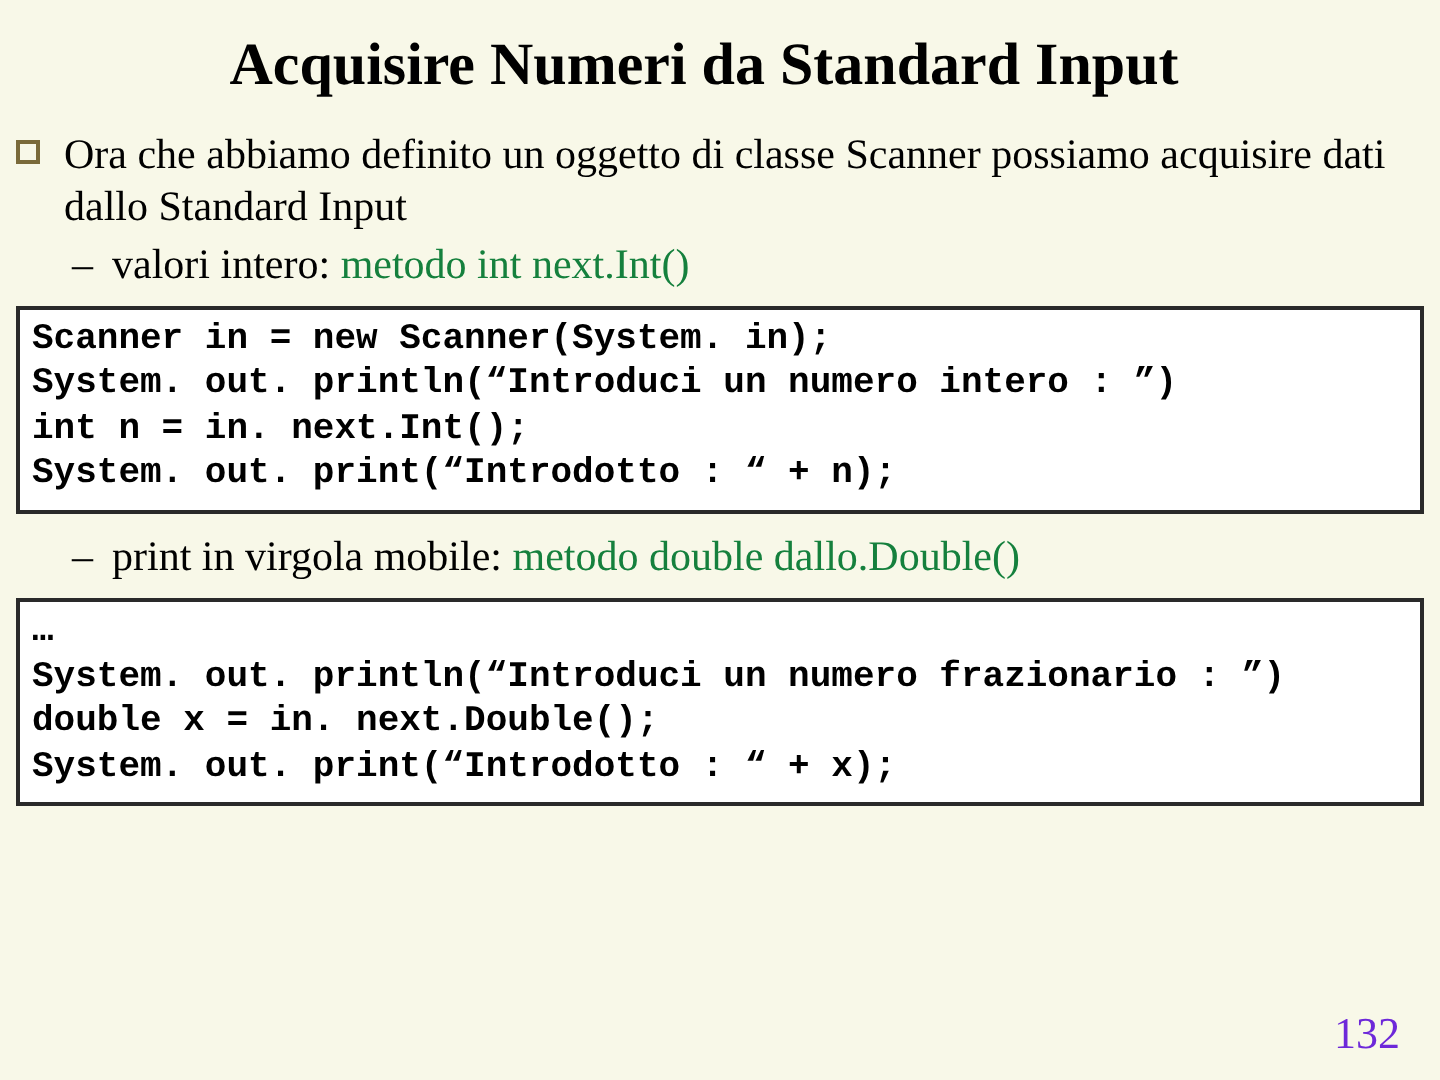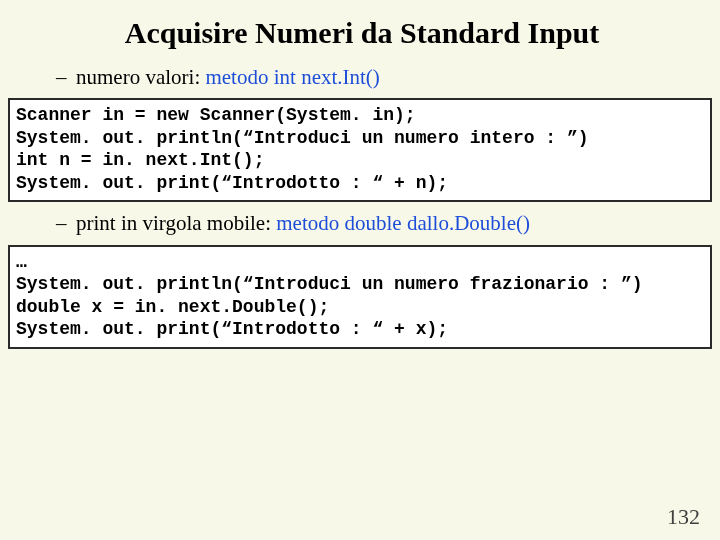--- a/index.html
+++ b/index.html
@@ -7,21 +7,21 @@
     padding: 0;
     width: 720px;
     height: 540px;
     background: #f8f8e8;
     font-family: "Times New Roman", Times, serif;
     color: #000;
     position: relative;
     box-sizing: border-box;
   }
   .slide {
-    padding: 12px 20px 0 24px;
+    padding: 12px 20px 0 4px;
   }
   .title {
     font-size: 30px;
     font-weight: bold;
     text-align: center;
     margin: 4px 0 14px 0;
   }
   .bullets {
     font-size: 21px;
     line-height: 1.25;
@@ -45,50 +45,54 @@
     position: relative;
     padding-left: 52px;
     margin-bottom: 2px;
   }
   .b2::before {
     content: "–";
     position: absolute;
     left: 32px;
     top: 0;
   }
-  .maroon { color: #1d4ed8; }
+  .maroon { color: #15803d; }
   .codebox {
     margin: 8px 8px 8px 8px;
     border: 2px solid #2a2a2a;
     background: #fff;
     padding: 4px 0 6px 6px;
     font-family: "Courier New", Courier, monospace;
     font-size: 18px;
     font-weight: bold;
     line-height: 1.25;
     white-space: pre;
     overflow: hidden;
   }
   .pagenum {
     position: absolute;
     right: 20px;
     bottom: 10px;
     font-size: 22px;
-    color: #404040;
+    color: #6d28d9;
   }
 </style>
 </head>
 <body>
 
 <div class="slide">
   <div class="title">Acquisire Numeri da Standard Input</div>
 
   <div class="bullets">
+    <div class="b1">
+      <span class="sq"></span>
+      <span>Ora che abbiamo definito un oggetto di classe Scanner possiamo acquisire dati dallo Standard Input</span>
+    </div>
     <div class="b2">
-      <span>numero valori: </span><span class="maroon">metodo int next.Int()</span>
+      <span>valori intero: </span><span class="maroon">metodo int next.Int()</span>
     </div>
   </div>
 </div>
 
 <div class="codebox">Scanner in = new Scanner(System. in);
 System. out. println(“Introduci un numero intero : ”)
 int n = in. next.Int();
 System. out. print(“Introdotto : “ + n);</div>
 
 <div class="slide" style="padding-top:0">

